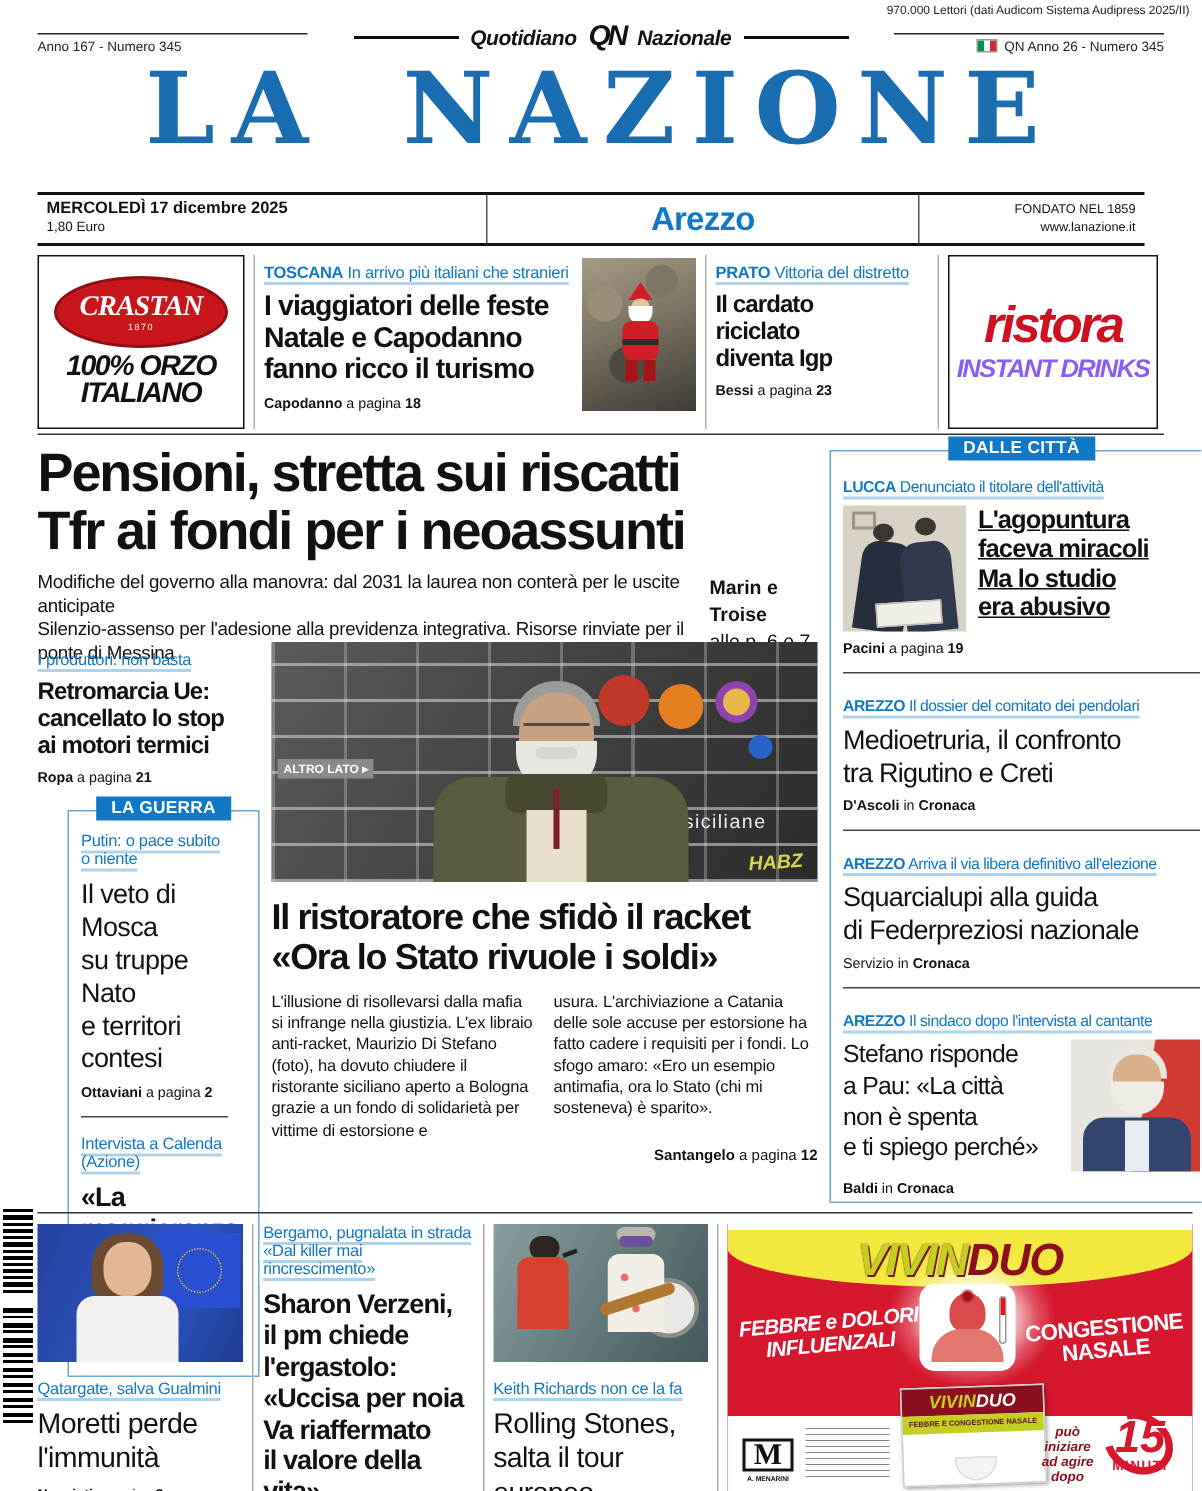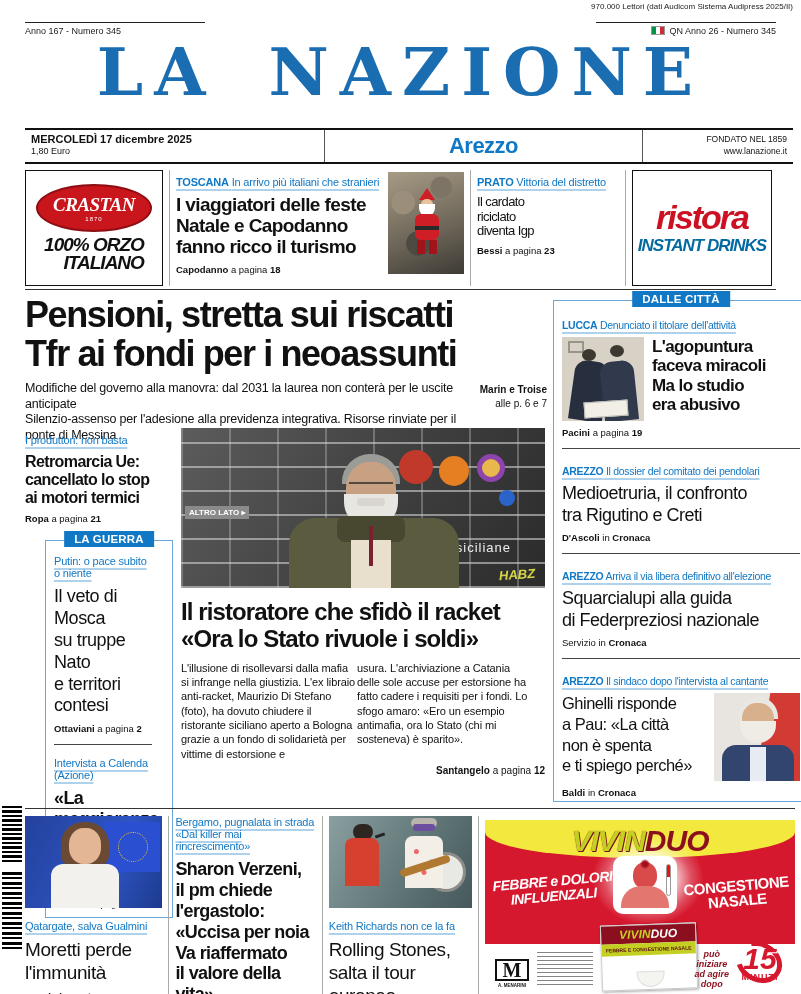--- a/index.html
+++ b/index.html
@@ -18,39 +18,39 @@
   .qlogo { font-size:14px; font-weight:700; font-style:italic; letter-spacing:-0.3px;}
   .qn-badge { font-size:19px; font-weight:900; letter-spacing:-2px; font-style:italic; }
   .meta-right { position:absolute; right:0; bottom:0; font-size:9px; color:#222; border-top:1px solid #222; padding-top:3px; width:180px; text-align:right;}
   .flag { display:inline-block; width:14px; height:9px; border:0.5px solid #999; vertical-align:-1px; margin-right:4px;
     background:linear-gradient(90deg,#009246 33%,#fff 33%,#fff 66%,#ce2b37 66%); }
   .masthead { position:absolute; top:36px; left:0; width:100%; text-align:center;
     font-family:"DejaVu Serif", serif; font-weight:700; font-size:66px; letter-spacing:11px; word-spacing:18px;
     color:#1b6db2; line-height:1.1; }
 
   
-  .datebar { position:absolute; top:128px; left:25px; right:8px; height:36px;
+  .datebar { position:absolute; top:128px; left:25px; right:38px; height:36px;
     border-top:2.5px solid #111; border-bottom:2.5px solid #111; display:flex; }
   .db-left { width:300px; padding:3px 6px; border-right:1px solid #555; }
   .db-date { font-size:11px; font-weight:800; }
   .db-price { font-size:9px; margin-top:1px; }
   .db-center { flex:1; display:flex; align-items:center; justify-content:center; border-right:1px solid #555; }
   .db-edition { font-size:22px; font-weight:800; color:#1178c5; letter-spacing:-0.5px; }
   .db-right { width:150px; padding:4px 6px; text-align:right; font-size:8.5px; line-height:1.4; }
 
   
   .strip { position:absolute; top:170px; left:25px; right:25px; height:116px; display:flex; }
   .vdiv { width:1px; background:#aaa; margin:0 6px; }
   .adbox { border:1px solid #111; background:#fff; display:flex; flex-direction:column; align-items:center; justify-content:center; }
   .crastan { width:138px; padding:4px; }
   .crastan-oval { width:116px; height:48px; background:#c9161d; border-radius:50%; border:2px solid #8e0e13;
      display:flex; flex-direction:column; align-items:center; justify-content:center; color:#fff; }
   .crastan-name { font-family:"Liberation Serif", serif; font-weight:700; font-style:italic; font-size:19px; letter-spacing:-0.5px;}
   .crastan-year { font-size:6px; letter-spacing:1px; }
-  .crastan-sub { margin-top:4px; font-size:19px; line-height:0.95; font-weight:800; font-style:italic; letter-spacing:-1px; text-align:right; }
+  .crastan-sub { margin-top:4px; font-size:19px; line-height:0.95; font-weight:800; font-style:italic; letter-spacing:-1px; text-align:center; }
   .story .kicker { display:inline-block; color:#1178c5; font-size:11px; letter-spacing:-0.2px;
      text-decoration:underline; text-decoration-color:#aed1ec; text-decoration-thickness:2px; text-underline-offset:3px; margin-bottom:7px;}
   .ktag { font-weight:800; }
   .byline { font-size:9.5px; margin-top:6px; }
   .ts-toscana { width:212px; padding-top:2px; }
   .hl { letter-spacing:-0.6px; }
   .ts-toscana .hl { font-size:19px; font-weight:800; line-height:1.1; }
   .santa-photo { width:76px; height:102px; position:relative; overflow:hidden; align-self:flex-start; margin-top:2px;
      background:
        radial-gradient(circle at 20% 30%, #9b8f7c 0 12%, transparent 13%),
@@ -58,33 +58,33 @@
        radial-gradient(circle at 40% 70%, #4d4a42 0 14%, transparent 15%),
        linear-gradient(160deg,#a79b85,#6b6457 60%,#3e3b35); }
   .santa { position:absolute; left:24px; top:18px; width:30px; height:66px; }
   .santa .hat { position:absolute; left:7px; top:-2px; width:0; height:0; border-left:8px solid transparent; border-right:8px solid transparent; border-bottom:12px solid #d01e26; }
   .santa .face { position:absolute; left:9px; top:9px; width:12px; height:10px; background:#e8c39e; border-radius:50%; }
   .santa .beard { position:absolute; left:7px; top:14px; width:16px; height:12px; background:#fff; border-radius:0 0 10px 10px; }
   .santa .body { position:absolute; left:3px; top:24px; width:24px; height:26px; background:#d01e26; border-radius:6px; }
   .santa .belt { position:absolute; left:3px; top:36px; width:24px; height:4px; background:#2a2a2a; }
   .santa .leg { position:absolute; top:50px; width:8px; height:14px; background:#a3131a; }
   .ts-prato { width:142px; padding-top:2px; }
-  .ts-prato .hl { font-size:13px; font-weight:400; line-height:1.12; }
+  .ts-prato .hl { font-size:16px; font-weight:700; line-height:1.12; }
   .ristora { width:140px; padding:4px; }
   .ristora-name { color:#cc1122; font-weight:800; font-style:italic; font-size:34px; letter-spacing:-2px; line-height:1; }
-  .ristora-sub { color:#0369a1; font-weight:800; font-style:italic; font-size:17px; letter-spacing:-1px; margin-top:2px; }
+  .ristora-sub { color:#8b5cf6; font-weight:800; font-style:italic; font-size:17px; letter-spacing:-1px; margin-top:2px; }
 
   .hr1 { position:absolute; top:289px; left:25px; right:25px; height:1px; background:#333; }
 
   
   .lead { position:absolute; top:296px; left:25px; width:522px; }
   .lead-hl { font-size:36px; font-weight:800; letter-spacing:-1.4px; line-height:1.07; }
   .lead-sub-row { display:flex; margin-top:8px; }
   .lead-sub { font-size:12.5px; line-height:1.25; letter-spacing:-0.2px; width:448px; }
-  .lead-by { font-size:10px; text-align:right; flex:1; line-height:1.4; padding-top:2px;}
+  .lead-by { font-size:13px; flex:1; line-height:1.4; padding-top:2px;}
 
   
   .leftcol { position:absolute; top:430px; left:25px; width:148px; }
   .leftcol .hl-b { font-size:16px; font-weight:800; line-height:1.12; letter-spacing:-0.6px; }
   .hl-l { font-weight:400; letter-spacing:-0.4px; }
   .bluebox { position:relative; border:1.5px solid #6aa7d8; padding:14px 20px 8px 8px; margin-top:16px;margin-left:20px; }
   .boxtab { position:absolute; top:-10px; left:50%; transform:translateX(-50%); background:#1178c5; color:#fff;
      font-size:11.5px; font-weight:800; padding:2px 10px; white-space:nowrap; letter-spacing:0.2px; }
   .war-hl { font-size:18px; line-height:1.22; }
   .war-hl2 { font-size:18px; font-weight:800; line-height:1.15; letter-spacing:-0.6px; }
@@ -105,39 +105,39 @@
   .man .hair { position:absolute; left:53px; top:0; width:58px; height:30px; background:#9b9b97; border-radius:28px 28px 0 0; }
   .man .face { position:absolute; left:57px; top:8px; width:50px; height:58px; background:#c8a183; border-radius:45%; }
   .man .glasses { position:absolute; left:60px; top:28px; width:44px; height:8px; border-top:2px solid #54493e; }
   .man .beard { position:absolute; left:55px; top:40px; width:54px; height:34px; background:#e8e6e0; border-radius:0 0 26px 26px; }
   .man .moustache { position:absolute; left:68px; top:44px; width:28px; height:8px; background:#d9d6cf; border-radius:4px;}
   .man .jacket { position:absolute; left:0; top:64px; width:170px; height:123px; background:#5a5b3f; border-radius:26px 26px 0 0; }
   .man .collar { position:absolute; left:48px; top:62px; width:68px; height:26px; background:#47482f; border-radius:8px; }
   .man .shirt { position:absolute; left:62px; top:86px; width:40px; height:100px; background:#e8e0cc; }
   .man .zip { position:absolute; left:80px; top:72px; width:4px; height:40px; background:#7a2030; }
   .cheadline { font-size:24px; font-weight:800; letter-spacing:-0.9px; line-height:1.14; margin-top:10px; }
-  .cbody { display:flex; margin-top:8px; }
+  .cbody { display:flex; gap:12px; margin-top:8px; }
   .cbody div { width:176px; font-size:11px; line-height:1.3; letter-spacing:-0.1px; }
   .cby { text-align:right; font-size:10px; margin-top:4px; }
 
   
   .rightcol { position:absolute; top:300px; left:553px; width:256px; height:502px;
      border:1.5px solid #6aa7d8; padding:14px 8px 6px 8px; }
   .rightcol .kicker { display:inline-block; color:#1178c5; font-size:10.5px; letter-spacing:-0.3px;
      text-decoration:underline; text-decoration-color:#aed1ec; text-decoration-thickness:2px; text-underline-offset:3px; margin-bottom:6px; }
   .lucca-row { display:flex; gap:8px; }
   .lucca-photo { width:82px; height:84px; flex:none; position:relative; overflow:hidden; background:#d8d2c6; }
   .off1,.off2 { position:absolute; width:34px; height:60px; background:#272f3e; border-radius:12px 12px 0 0; bottom:0; }
   .off1 { left:10px; transform:rotate(8deg); }
   .off2 { left:40px; transform:rotate(-6deg); background:#303a4c; }
   .offh1,.offh2 { position:absolute; width:14px; height:12px; background:#3c3730; border-radius:50%; }
   .offh1 { left:20px; top:12px; } .offh2 { left:48px; top:8px; }
   .book { position:absolute; left:22px; bottom:4px; width:44px; height:16px; background:#f2efe6; border:1px solid #bbb; transform:rotate(-4deg); }
   .frame { position:absolute; left:6px; top:4px; width:16px; height:12px; border:2px solid #9a958a; }
-  .lucca-hl { font-size:17px; font-weight:800; line-height:1.14; letter-spacing:-0.6px; }
+  .lucca-hl { font-size:17px; font-weight:800; line-height:1.14; letter-spacing:-0.6px;text-decoration:underline; }
   .r-hl { font-size:18px; font-weight:400; line-height:1.2; letter-spacing:-0.5px; }
   .ghin-row { display:flex; gap:6px; }
   .ghin-hl { font-size:16.5px; font-weight:400; line-height:1.25; letter-spacing:-0.5px; flex:1; }
   .ghin-photo { width:86px; height:88px; flex:none; position:relative; overflow:hidden;
      background:linear-gradient(100deg,#e8e4df 55%,#d23b33 56%); }
   .gh-hair { position:absolute; left:24px; top:4px; width:40px; height:22px; background:#e9e7e2; border-radius:20px 20px 0 0; }
   .gh-face { position:absolute; left:28px; top:10px; width:32px; height:34px; background:#d9b08c; border-radius:45%; }
   .gh-beard { position:absolute; left:26px; top:28px; width:36px; height:22px; background:#efece6; border-radius:0 0 18px 18px; }
   .gh-suit { position:absolute; left:8px; top:52px; width:72px; height:36px; background:#31456e; border-radius:14px 14px 0 0; }
   .gh-shirt { position:absolute; left:36px; top:54px; width:16px; height:34px; background:#e7ecf2; }
@@ -212,20 +212,27 @@
      background:repeating-linear-gradient(#000 0 3px, #fff 3px 5px, #000 5px 7px, #fff 7px 10px); }
 </style>
 </head>
 <body>
 
 <div class="page">
 
   <div class="readers">970.000 Lettori  (dati Audicom Sistema Audipress 2025/II)</div>
   <div class="metarow">
     <div class="meta-left">Anno 167 - Numero 345</div>
+    <div class="meta-center">
+      <span class="meta-line"></span>
+      <span class="qlogo">Quotidiano</span>
+      <span class="qn-badge">QN</span>
+      <span class="qlogo">Nazionale</span>
+      <span class="meta-line"></span>
+    </div>
     <div class="meta-right"><span class="flag"></span><span>QN Anno 26 - Numero 345</span></div>
   </div>
   <div class="masthead">LA NAZIONE</div>
 
   <div class="datebar">
     <div class="db-left">
       <div class="db-date">MERCOLEDÌ 17 dicembre 2025</div>
       <div class="db-price">1,80 Euro</div>
     </div>
     <div class="db-center">
@@ -385,21 +392,21 @@
       <span class="kicker"><span class="ktag">AREZZO</span> <span>Arriva il via libera definitivo all'elezione</span></span>
       <div class="r-hl ml">Squarcialupi alla guida
 di Federpreziosi nazionale</div>
       <div class="rc-by"><span>Servizio</span> <span>in</span> <span class="b">Cronaca</span></div>
     </div>
     <div class="divline"></div>
 
     <div class="story">
       <span class="kicker"><span class="ktag">AREZZO</span> <span>Il sindaco dopo l'intervista al cantante</span></span>
       <div class="ghin-row">
-        <div class="ghin-hl ml">Ghinelli risponde
+        <div class="ghin-hl ml">Stefano risponde
 a Pau: «La città
 non è spenta
 e ti spiego perché»</div>
         <div class="ghin-photo">
           <div class="gh-hair"></div>
             <div class="gh-face"></div>
             <div class="gh-beard"></div>
           <div class="gh-suit"></div>
             <div class="gh-shirt"></div>
         </div>

